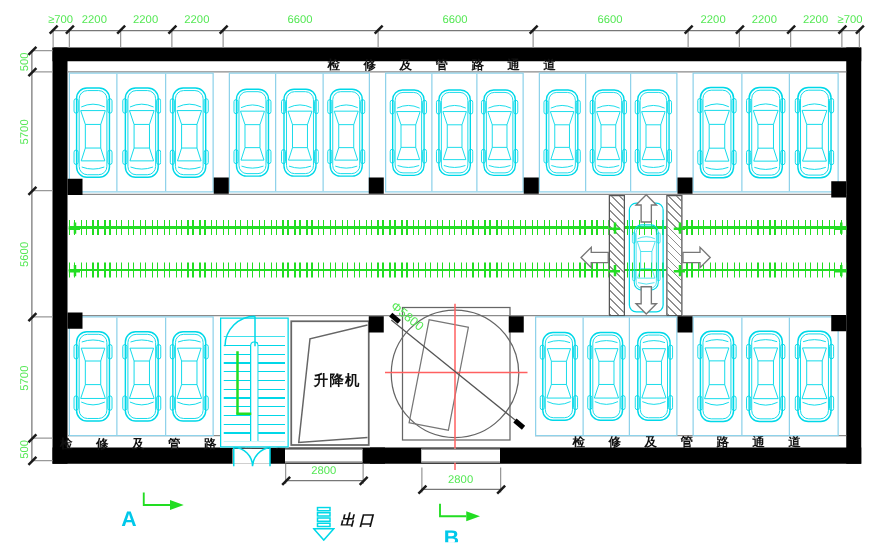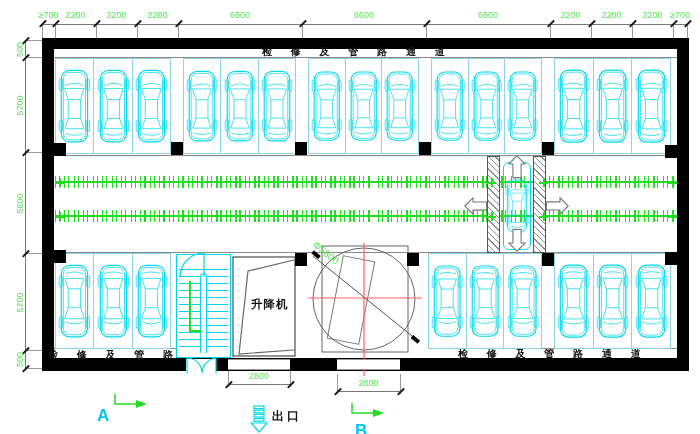--- a/index.html
+++ b/index.html
@@ -717,21 +717,21 @@
 
   <svg class="abs" style="left:250px;top:405px;" width="18" height="28" viewBox="0 0 18 28">
     <g fill="none" stroke="var(--car)" stroke-width="1.2">
       <rect x="4" y="1" width="10" height="2.6"></rect>
       <rect x="4" y="5.2" width="10" height="2.6"></rect>
       <rect x="4" y="9.4" width="10" height="2.6"></rect>
       <rect x="4" y="13.6" width="10" height="2.6"></rect>
       <polygon points="1,18 17,18 9,27"></polygon>
     </g>
   </svg>
-  <div class="abs exit-label" style="left:272px;top:408px;">出口</div>
+  <div class="abs exit-label" style="left:272px;top:408px;font-style:italic;">出口</div>
 
   <svg class="abs" style="left:349px;top:402px;" width="36" height="16" viewBox="0 0 36 16">
     <path d="M3 1 V11 H24" fill="none" stroke="var(--track)" stroke-width="1.5"></path>
     <polygon points="24,7 35,11 24,15" fill="var(--track)"></polygon>
   </svg>
   <div class="abs axis-letter" style="left:355px;top:421px;">B</div>
 
 </div>
 
 </body></html>

